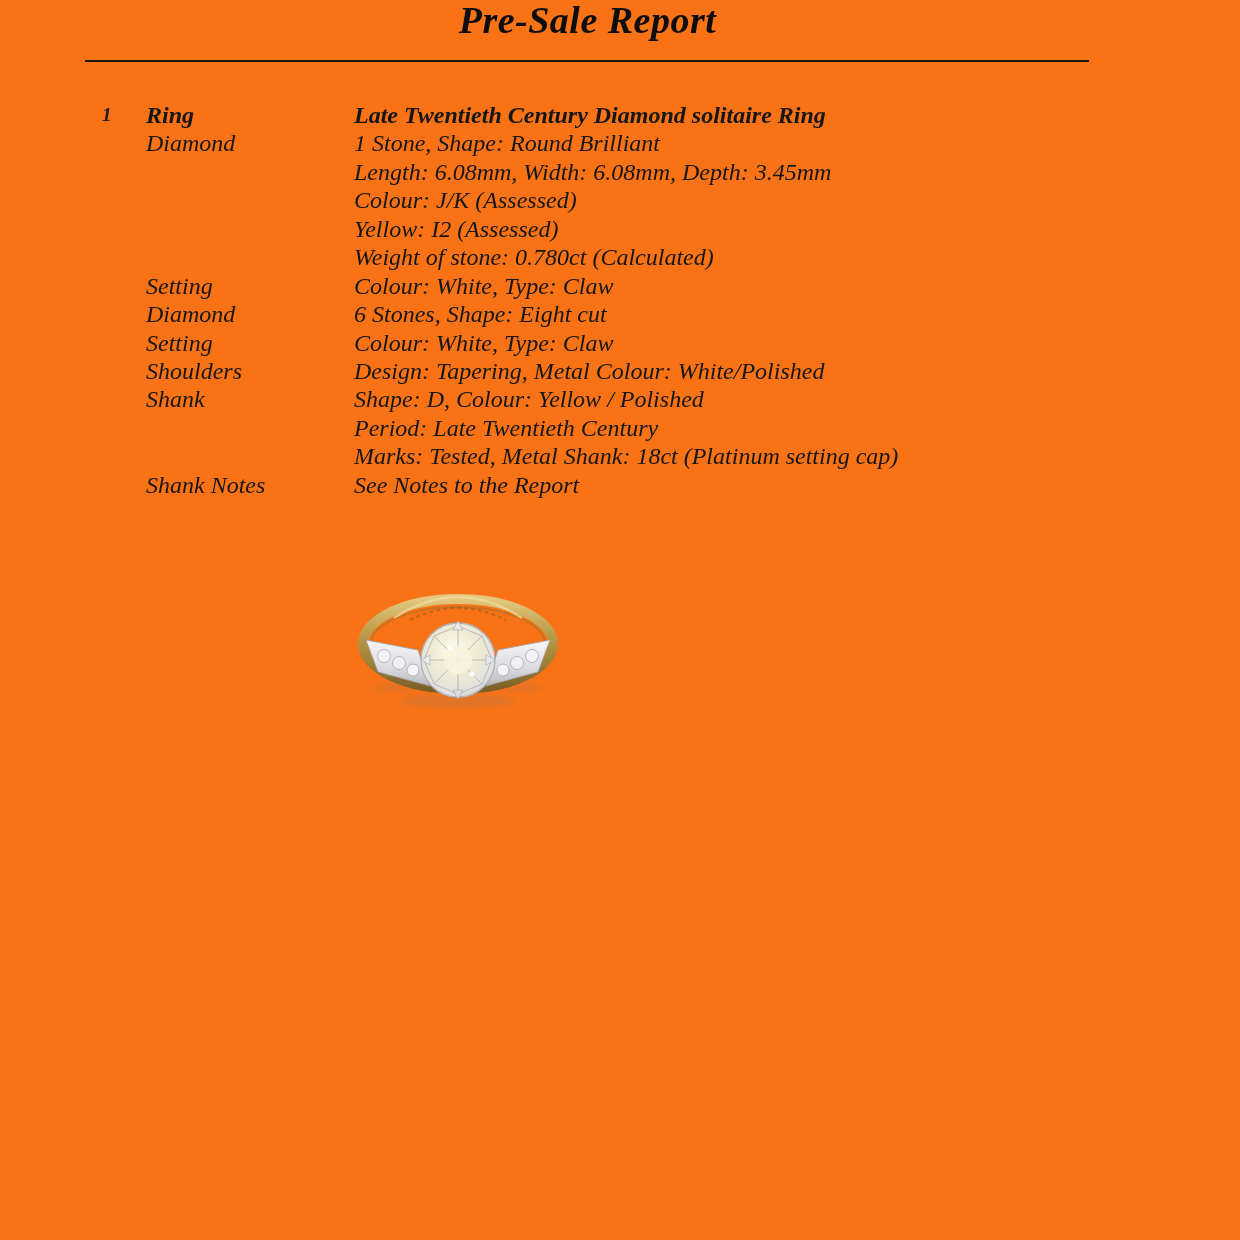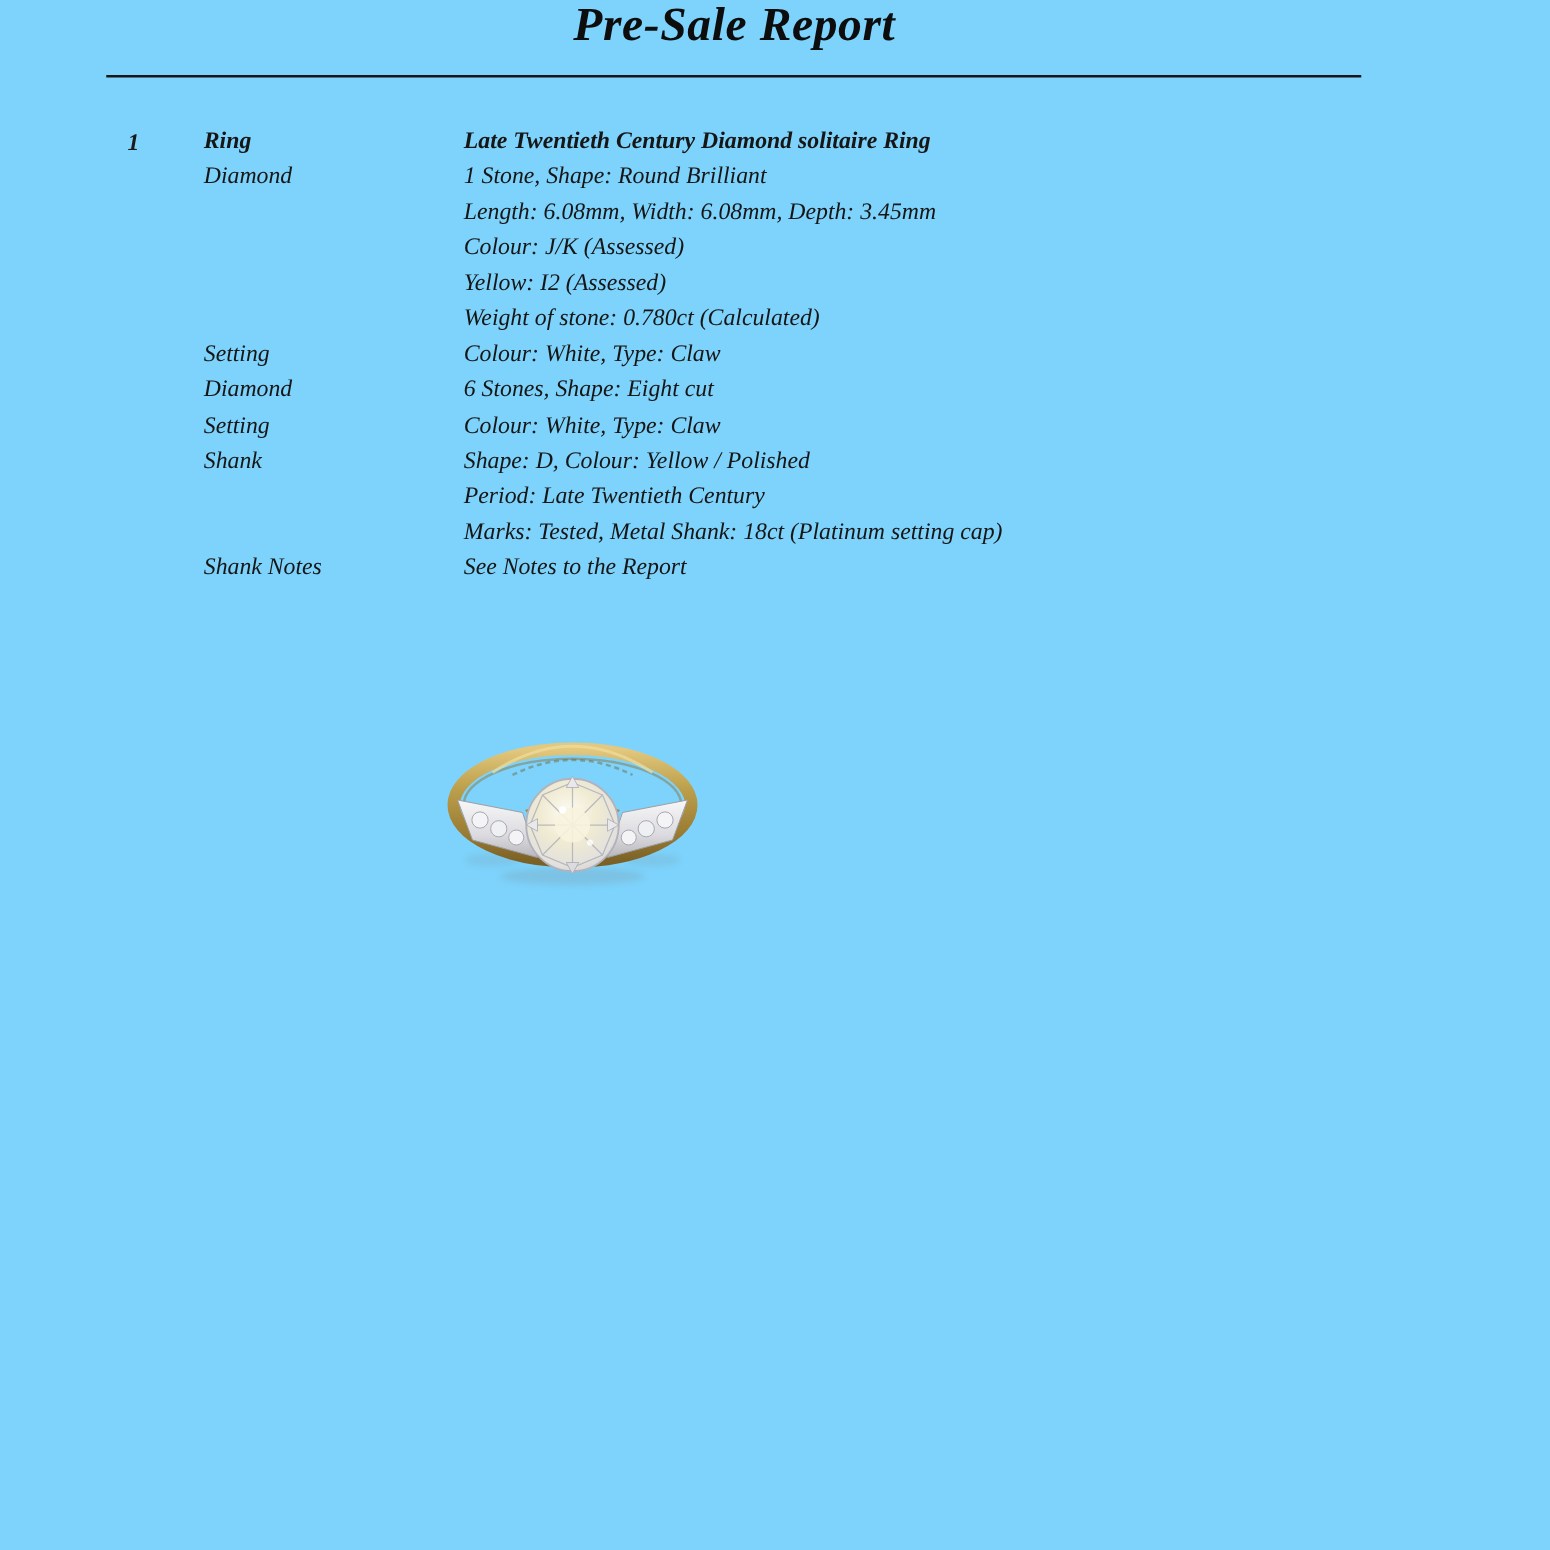--- a/index.html
+++ b/index.html
@@ -1,21 +1,21 @@
 <!DOCTYPE html>
 <html><head>
 <meta charset="utf-8">
 <style>
   * { margin: 0; padding: 0; box-sizing: border-box; }
   html, body { background: #ffffff; }
   .page {
     position: relative;
     width: 1240px;
     height: 1240px;
-    background: #7dd3fc;
+    background: #f97316;
     font-family: "Liberation Serif", serif;
     color: #1a1a1a;
     overflow: hidden;
   }
   .page-title {
     position: absolute;
     top: -2px;
     left: 85px;
     width: 1005px;
     text-align: center;
@@ -45,25 +45,24 @@
     top: 2px;
     font-size: 19px;
     font-weight: bold;
     font-style: italic;
   }
   .rows { margin-left: 61px; }
   .row {
     display: flex;
     align-items: flex-start;
     height: 28.45px;
-    font-size: 19px;
+    font-size: 24px;
     font-style: italic;
     color: #161616;
     white-space: nowrap;
-    margin-left: 17px;
   }
   .row .label { width: 208px; flex: none; }
   .row .value { flex: 1; }
   .row.row-bold { font-weight: bold; }
   .ring-figure {
     position: absolute;
     left: 354px;
     top: 588px;
     width: 208px;
     height: 128px;
@@ -110,20 +109,24 @@
         <span class="label">Setting</span>
         <span class="value">Colour: White, Type: Claw</span>
       </div>
       <div class="row">
         <span class="label">Diamond</span>
         <span class="value">6 Stones, Shape: Eight cut</span>
       </div>
       <div class="row">
         <span class="label">Setting</span>
         <span class="value">Colour: White, Type: Claw</span>
+      </div>
+      <div class="row">
+        <span class="label">Shoulders</span>
+        <span class="value">Design: Tapering, Metal Colour: White/Polished</span>
       </div>
       <div class="row">
         <span class="label">Shank</span>
         <span class="value">Shape: D, Colour: Yellow / Polished</span>
       </div>
       <div class="row">
         <span class="label"></span>
         <span class="value">Period: Late Twentieth Century</span>
       </div>
       <div class="row">

